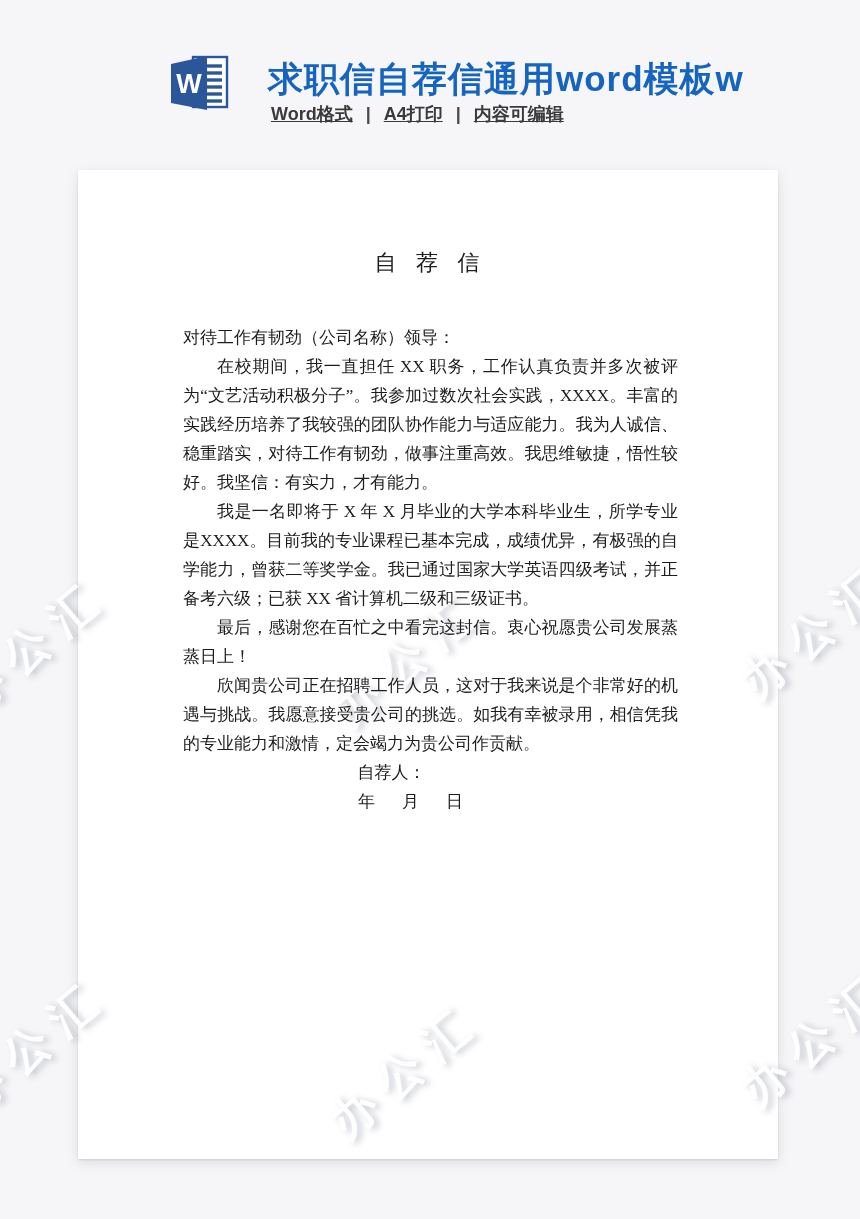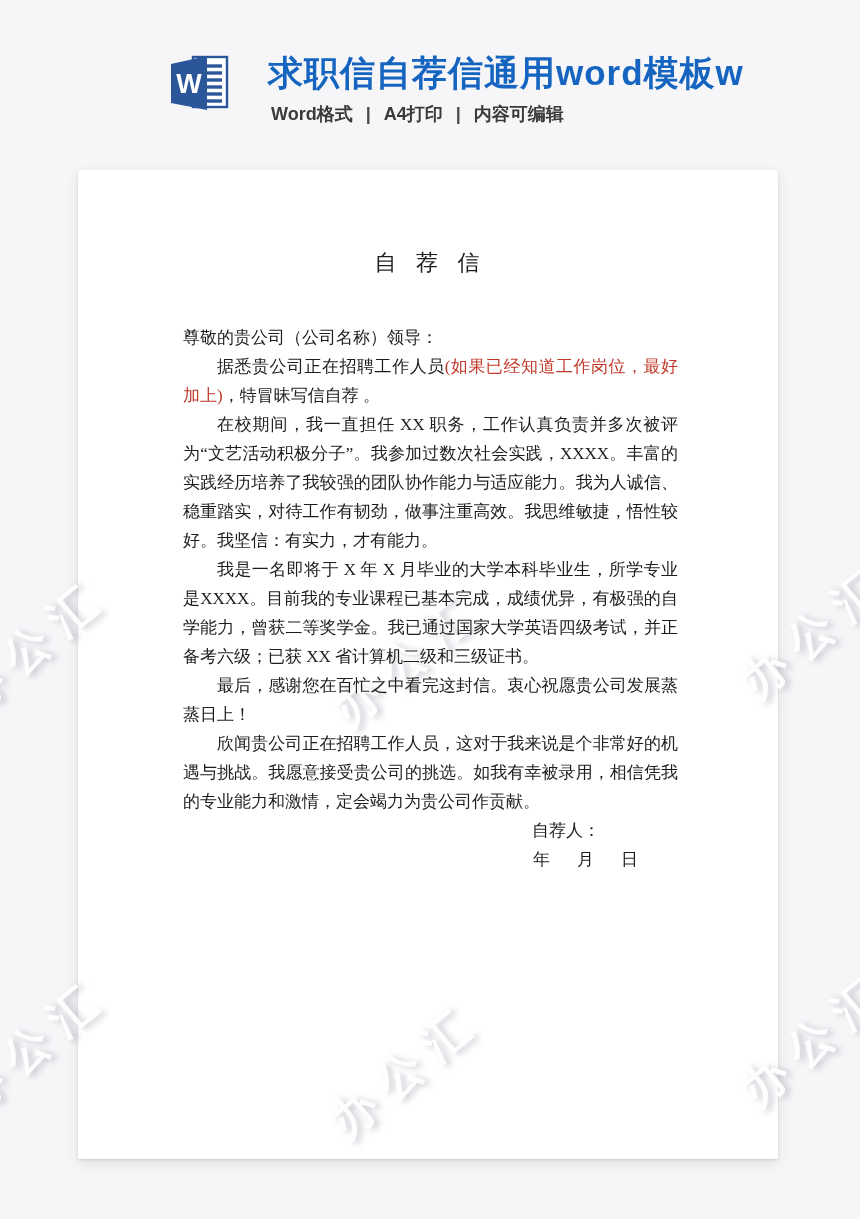--- a/index.html
+++ b/index.html
@@ -10,31 +10,32 @@
     overflow: hidden;
     font-family: "Liberation Sans", sans-serif;
   }
 
   
   .header-icon {
     position: absolute; left: 168px; top: 53px;
     width: 62px; height: 60px;
   }
   .header-title {
-    position: absolute; left: 268px; top: 50px;
+    position: absolute; left: 268px; top: 56px;
     font-size: 35px; font-weight: bold;
     color: #1565c0;
     letter-spacing: 1px;
     white-space: nowrap;
   }
   .header-sub {
     position: absolute; left: 271px; top: 102px;
     font-size: 18px; font-weight: bold;
     color: #3a3a3a;
     white-space: nowrap;
+    text-decoration: underline;
   }
   .header-sub .sep { margin: 0 13px; color: #4a4a4a; font-weight: bold; }
 
   
   .page {
     position: absolute; left: 78px; top: 170px;
     width: 700px; height: 989px;
     background: #ffffff;
     box-shadow: 0 1px 2px rgba(0,0,0,0.10), 0 4px 12px rgba(0,0,0,0.10);
     z-index: 0;
@@ -75,22 +76,22 @@
   .letter-body {
     margin-top: 45px;
     font-size: 17px;
     line-height: 29px;
     text-align: justify;
   }
   .letter-body p { margin: 0; }
   .indent { text-indent: 2em; }
   .red { color: #c0392b; }
   .gap-top { margin-top: 28px; }
-  .sig-line { text-align: right; padding-right: 78px; }
-  .date-line { text-align: right; padding-right: 38px; margin-top: 7px; white-space: pre; letter-spacing: 2px; }
+  .sig-line { text-align: center; padding-right: 78px; }
+  .date-line { text-align: center; padding-right: 38px; margin-top: 7px; white-space: pre; letter-spacing: 2px; }
 </style>
 </head>
 <body>
 
 <div class="header-icon">
   <svg width="62" height="60" viewBox="0 0 62 60">
     <rect x="25" y="4" width="34" height="50" fill="#ffffff" stroke="#2b579a" stroke-width="2.4"></rect>
     <g stroke="#2b579a" stroke-width="3.4">
       <line x1="31" y1="13" x2="54" y2="13"></line>
       <line x1="31" y1="20" x2="54" y2="20"></line>
@@ -115,22 +116,21 @@
 <div class="watermark wm-1">办公汇</div>
 <div class="watermark wm-2">办公汇</div>
 <div class="watermark wm-3">办公汇</div>
 <div class="watermark wm-4">办公汇</div>
 <div class="watermark wm-5">办公汇</div>
 <div class="watermark wm-6">办公汇</div>
 
 <div class="letter">
   <div class="letter-title">自 荐 信</div>
   <div class="letter-body">
-    <p>尊敬的贵公司（公司名称）领导：</p>
-    <p class="indent"><span>据悉贵公司正在招聘工作人员</span><span class="red">(如果已经知道工作岗位，最好加上)</span><span>，特冒昧写信自荐 。</span></p>
+    <p>对待工作有韧劲（公司名称）领导：</p>
     <p class="indent">在校期间，我一直担任 XX 职务，工作认真负责并多次被评为“文艺活动积极分子”。我参加过数次社会实践，XXXX。丰富的实践经历培养了我较强的团队协作能力与适应能力。我为人诚信、稳重踏实，对待工作有韧劲，做事注重高效。我思维敏捷，悟性较好。我坚信：有实力，才有能力。</p>
     <p class="indent">我是一名即将于 X 年 X 月毕业的大学本科毕业生，所学专业是XXXX。目前我的专业课程已基本完成，成绩优异，有极强的自学能力，曾获二等奖学金。我已通过国家大学英语四级考试，并正备考六级；已获 XX 省计算机二级和三级证书。</p>
     <p class="indent gap-top">最后，感谢您在百忙之中看完这封信。衷心祝愿贵公司发展蒸蒸日上！</p>
     <p class="indent">欣闻贵公司正在招聘工作人员，这对于我来说是个非常好的机遇与挑战。我愿意接受贵公司的挑选。如我有幸被录用，相信凭我的专业能力和激情，定会竭力为贵公司作贡献。</p>
     <p class="sig-line">自荐人：</p>
     <p class="date-line">年    月    日</p>
   </div>
 </div>
 
 </body></html>

